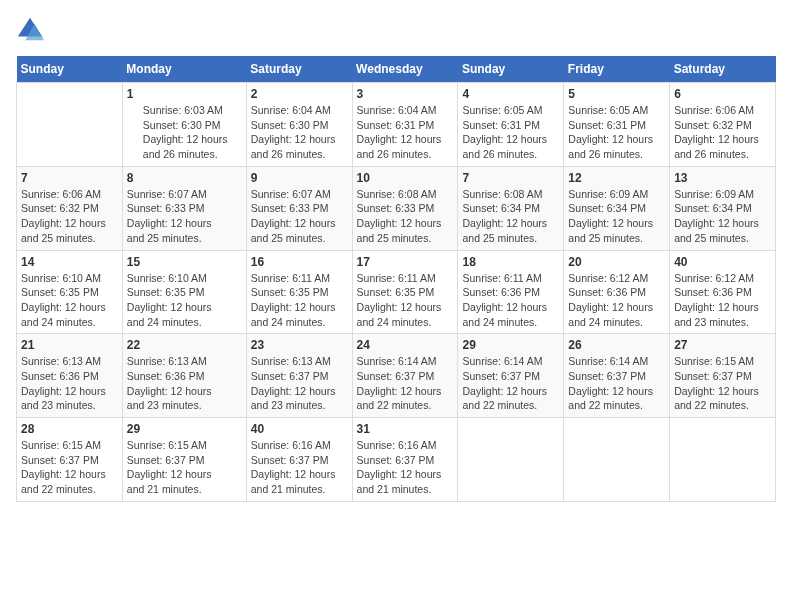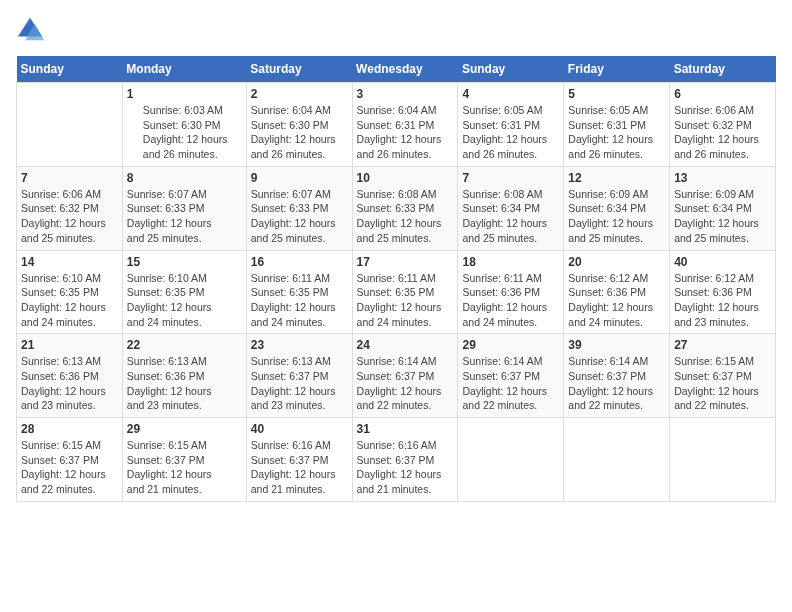--- a/index.html
+++ b/index.html
@@ -292,21 +292,21 @@
 and 22 minutes.</div>
         </td>
         <td>
           <span class="day-num">29</span>
           <div class="day-info" style="white-space: pre-line;">Sunrise: 6:14 AM
 Sunset: 6:37 PM
 Daylight: 12 hours
 and 22 minutes.</div>
         </td>
         <td>
-          <span class="day-num">39</span>
+          <span class="day-num">26</span>
           <div class="day-info" style="white-space: pre-line;">Sunrise: 6:14 AM
 Sunset: 6:37 PM
 Daylight: 12 hours
 and 22 minutes.</div>
         </td>
         <td>
           <span class="day-num">27</span>
           <div class="day-info" style="white-space: pre-line;">Sunrise: 6:15 AM
 Sunset: 6:37 PM
 Daylight: 12 hours

